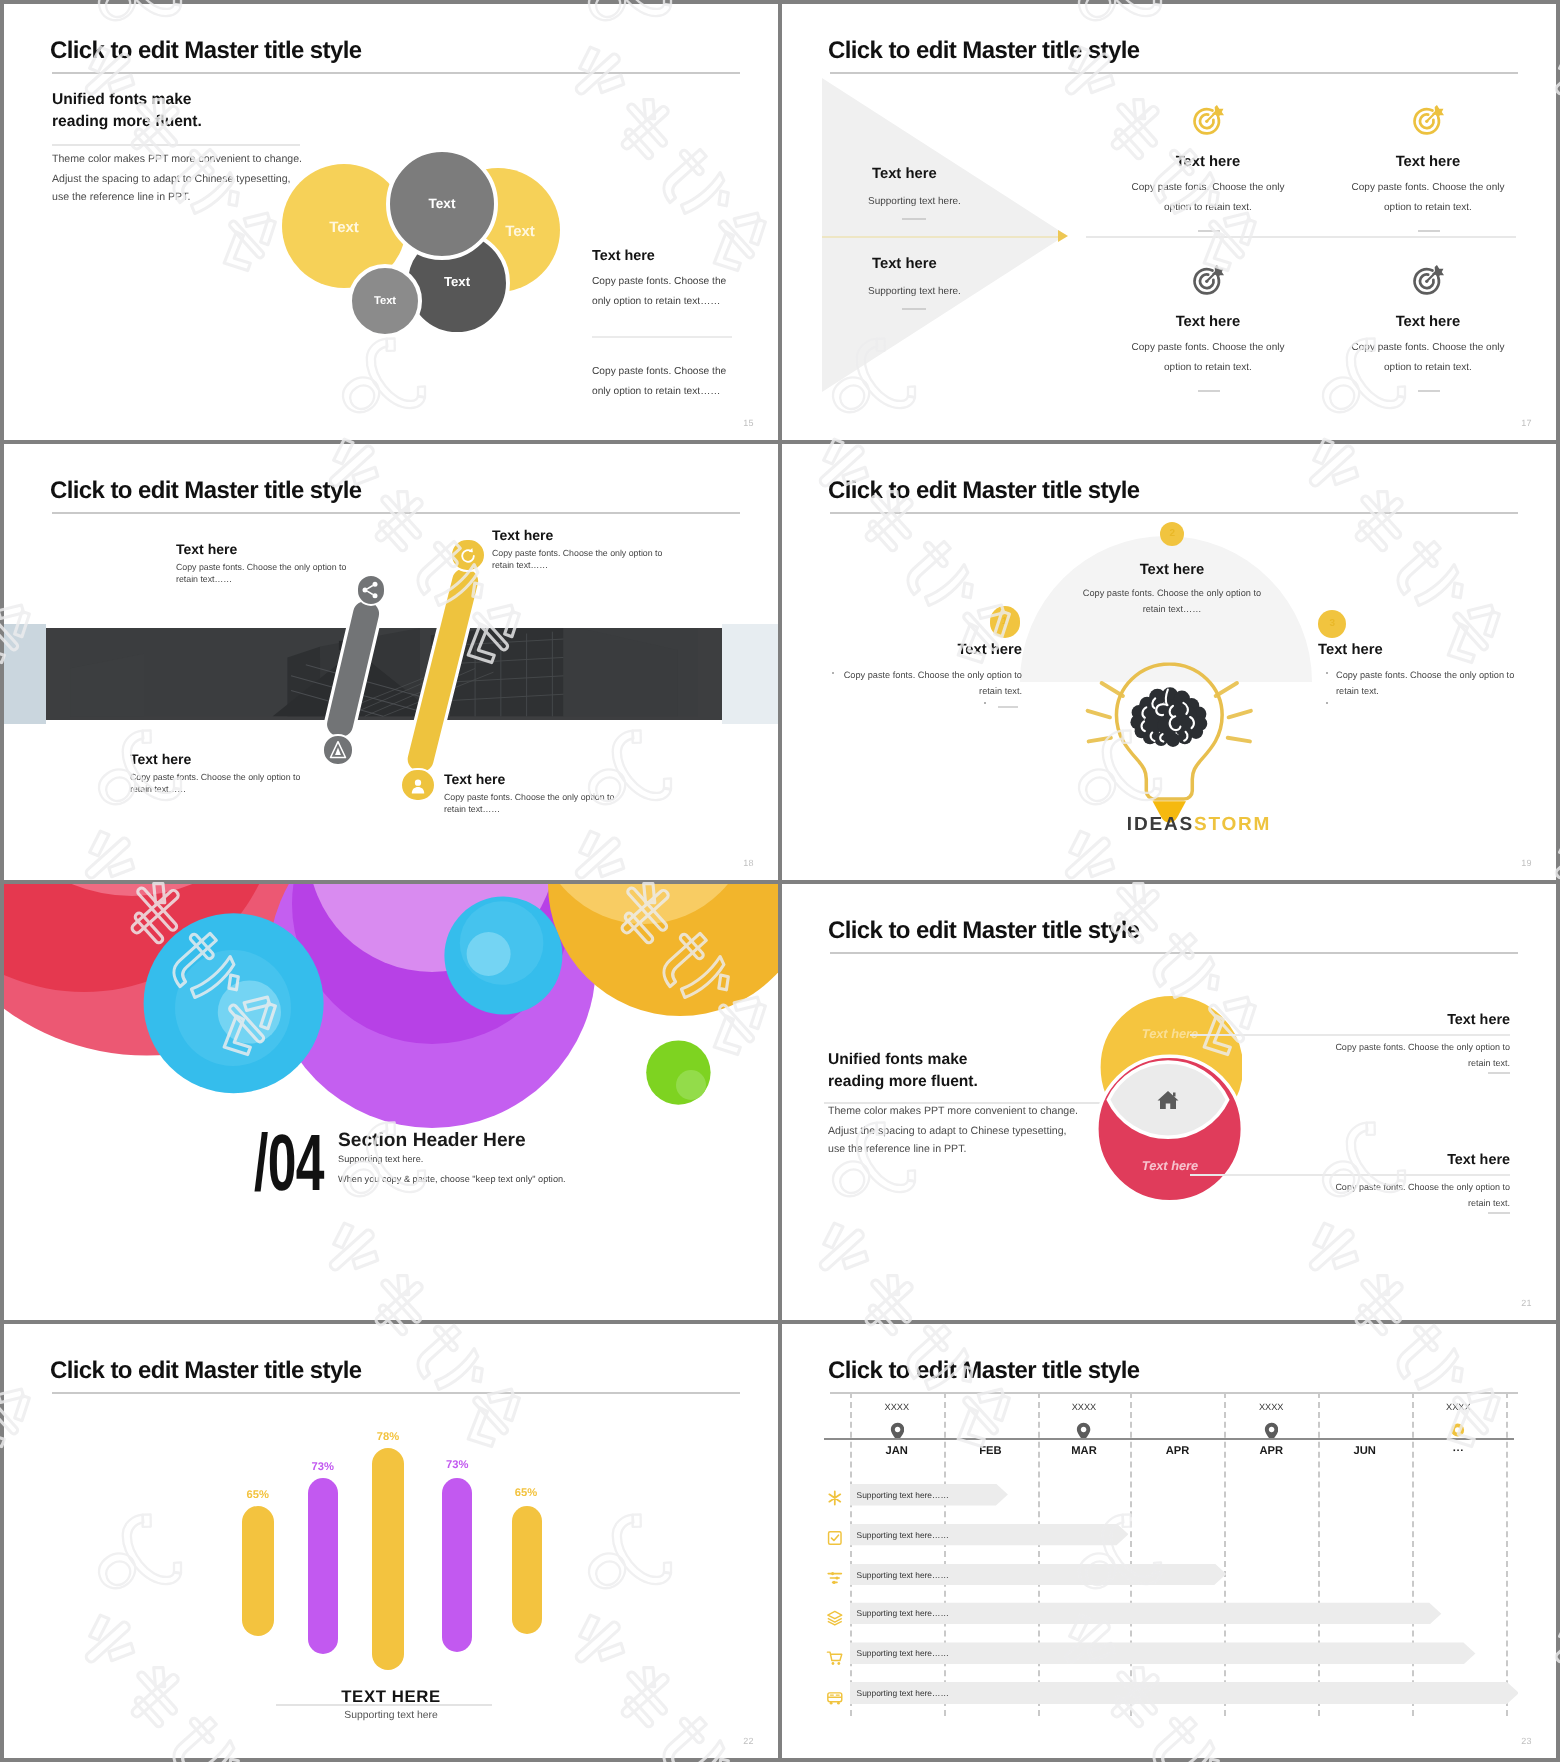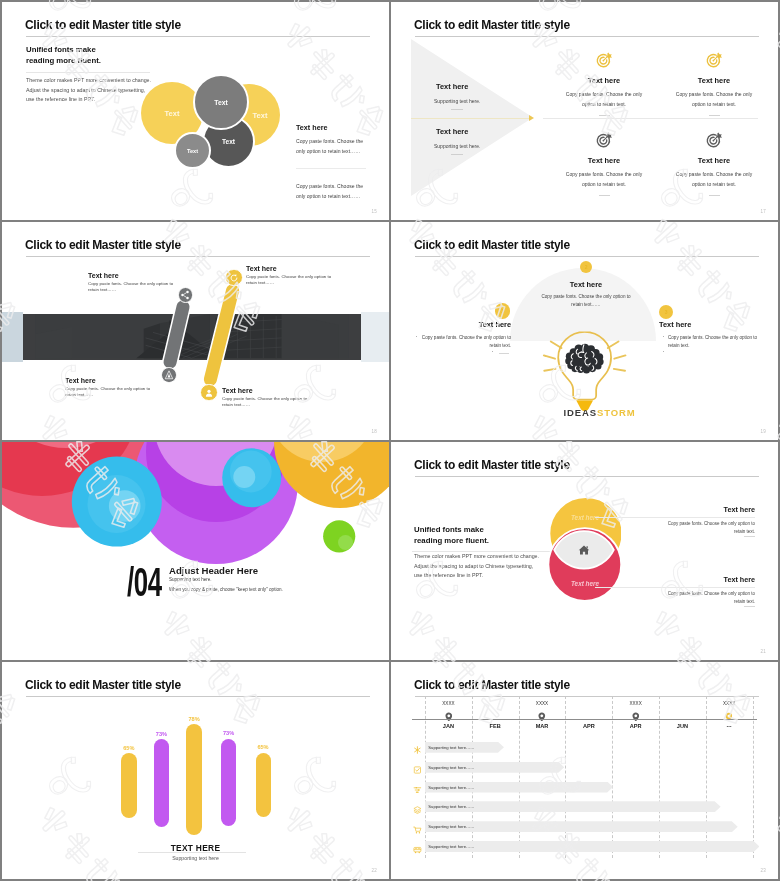--- a/index.html
+++ b/index.html
@@ -458,21 +458,21 @@
       <circle cx="114.8" cy="59.6" r="45" fill="#35bdec"></circle>
       <circle cx="114.5" cy="62" r="29" fill="#45c3ee"></circle>
       <circle cx="122.7" cy="64" r="15.8" fill="#74d4f3"></circle>
       <circle cx="249.7" cy="35.8" r="29.5" fill="#35bdec"></circle>
       <circle cx="248.8" cy="29.5" r="20.9" fill="#45c3ee"></circle>
       <circle cx="242.3" cy="35" r="11" fill="#74d4f3"></circle>
       <circle cx="337.2" cy="94.3" r="16.1" fill="#7ed321"></circle>
       <circle cx="343.5" cy="100.5" r="7.5" fill="#93dc4a"></circle>
     </svg>
     <div class="num04">/04</div>
-    <div class="sh">Adjust Header Here</div>
+    <div class="sh">Section Header Here</div>
     <div class="ss1">Supporting text here.</div>
     <div class="ss2">When you copy &amp; paste, choose "keep text only" option.</div>
   </div>
   <div class="slide" id="s6">
     <div class="title">Click to edit Master title style</div>
     <div class="titleline"></div>
     <div class="lead"><span>Unified fonts make</span><br><span>reading more fluent.</span></div>
     <div class="leadline"></div>
     <div class="body">
       <div>Theme color makes PPT more convenient to change.</div>

